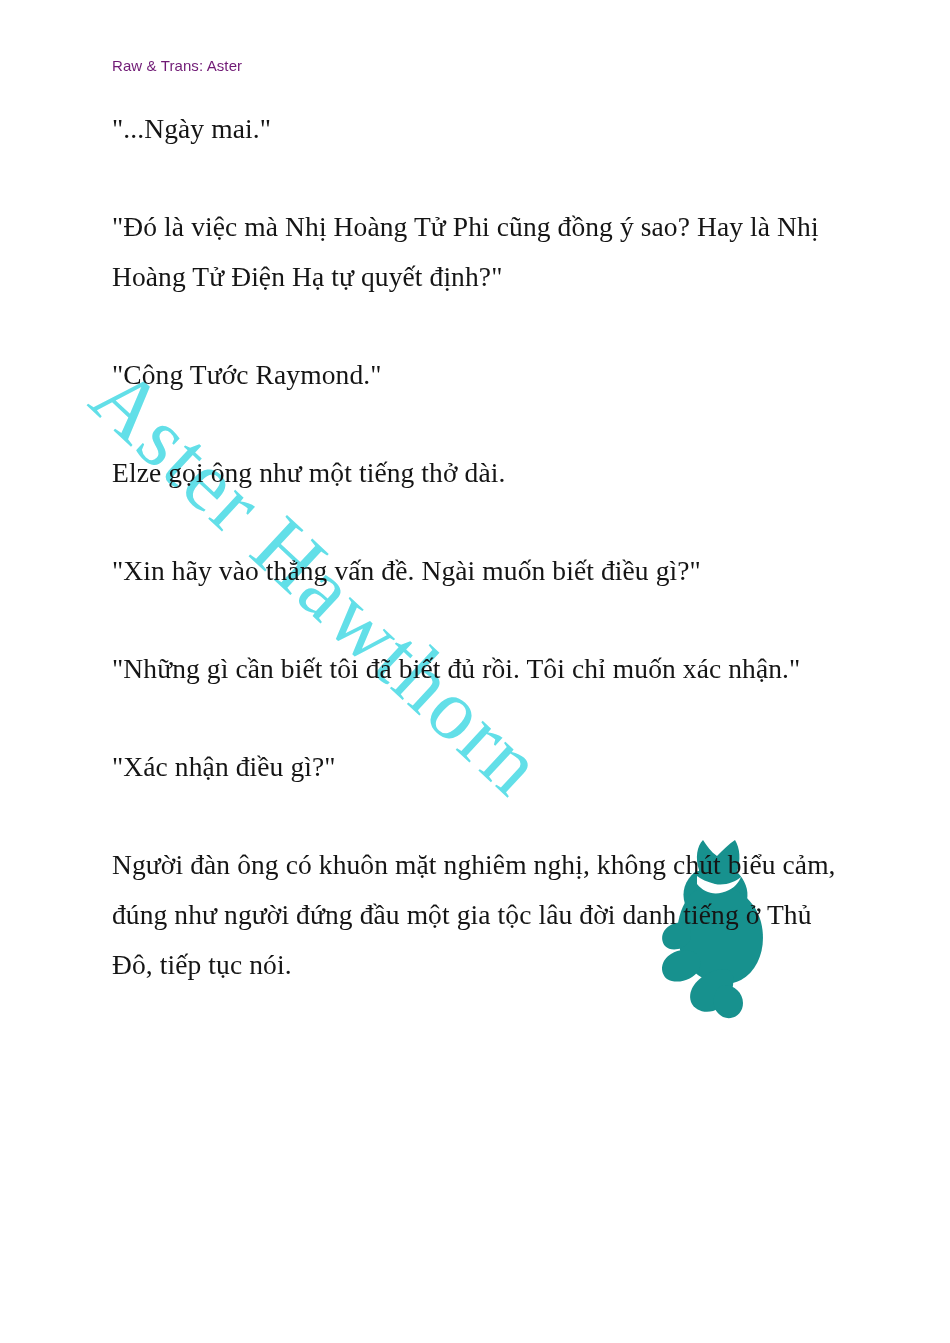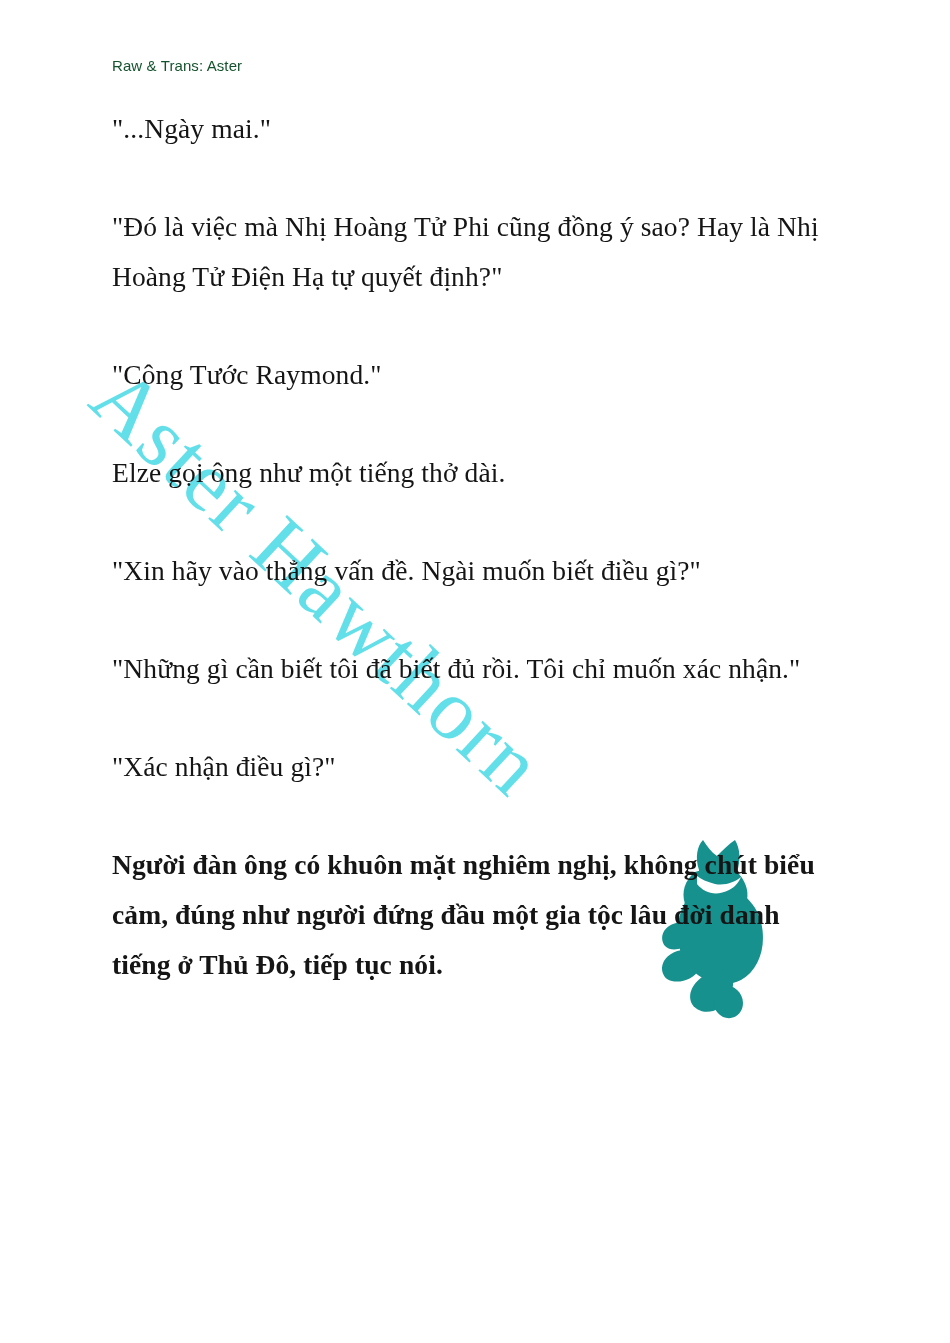--- a/index.html
+++ b/index.html
@@ -62,41 +62,41 @@
     z-index: 3;
   }
 
   .header-note {
     position: absolute;
     left: 112px;
     top: 57px;
     font-family: "Liberation Sans", "DejaVu Sans", sans-serif;
     font-size: 15px;
     font-weight: 400;
-    color: #14532d;
+    color: #701a75;
     letter-spacing: .1px;
     white-space: nowrap;
   }
 
   .body-block {
     position: absolute;
     left: 112px;
     top: 104px;
     width: 730px;
   }
 
   .para {
     font-size: 27.5px;
     line-height: 1.82;
     color: #151515;
     margin: 0 0 48px 0;
     letter-spacing: .1px;
     white-space: pre-wrap;
   }
-  .para:last-child { margin-bottom: 0; font-weight: bold; }
+  .para:last-child { margin-bottom: 0; }
 
   
   .brand-logo {
     position: absolute;
     left: 26px;
     bottom: 8px;
     width: 128px;
     height: 46px;
     z-index: 4;
   }

